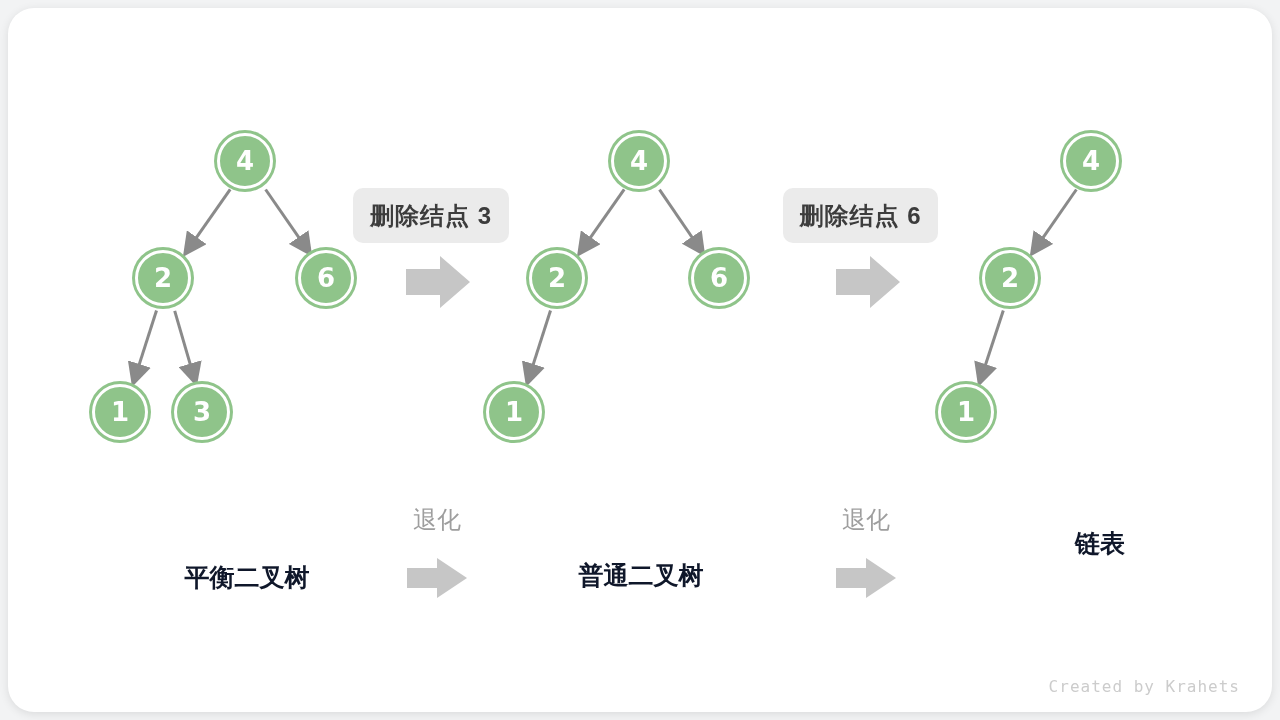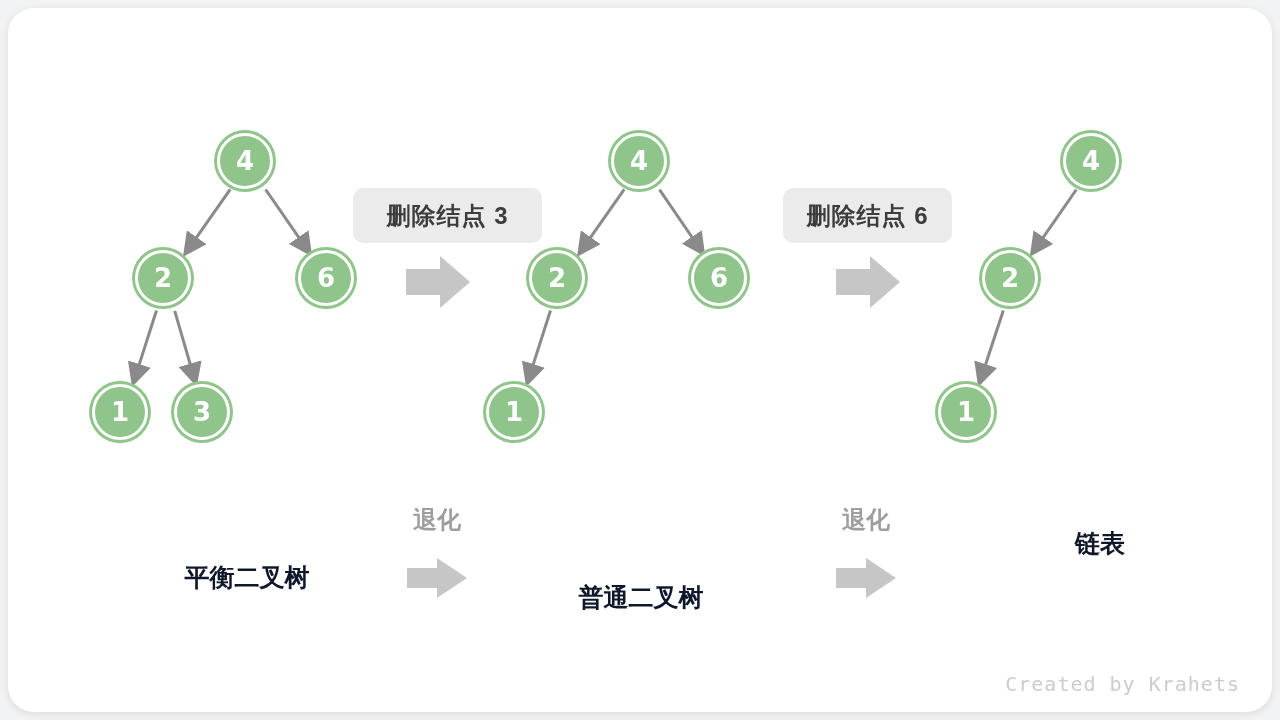--- a/index.html
+++ b/index.html
@@ -27,30 +27,30 @@
   }
   .step-label{
     position:absolute;height:55px;box-sizing:border-box;
     background:#EBEBEB;border-radius:10px;
     display:flex;align-items:center;justify-content:center;
     font-size:24px;font-weight:bold;color:#3C3C3C;
     letter-spacing:1px;
   }
   .degrade-label{
     position:absolute;transform:translateX(-50%);
-    font-size:24px;font-weight:bold;color:#9E9E9E;white-space:nowrap;
+    font-size:24px;font-weight:normal;color:#9E9E9E;white-space:nowrap;
   }
   .caption{
     position:absolute;transform:translate(-50%,-50%);
     font-size:25px;font-weight:bold;color:#0f172a;white-space:nowrap;
   }
   .credit{
     position:absolute;right:40px;bottom:24px;
     font-family:"DejaVu Sans Mono","Liberation Mono",monospace;
-    font-size:20px;color:#CCCCCC;letter-spacing:1px;
+    font-size:16px;color:#CCCCCC;letter-spacing:1px;
   }
 </style>
 </head>
 <body>
 
 <div class="card"></div>
 
 <svg class="layer" viewBox="0 0 1280 720" xmlns="http://www.w3.org/2000/svg">
   <defs>
     <marker id="ah" markerWidth="8" markerHeight="8" refX="6.5" refY="4" orient="auto" markerUnits="strokeWidth">
@@ -111,23 +111,23 @@
 <div class="node" style="left:1063px;top:133px">
     <span>4</span>
   </div>
 <div class="node" style="left:982px;top:250px">
     <span>2</span>
   </div>
 <div class="node" style="left:938px;top:384px">
     <span>1</span>
   </div>
 
-<div class="step-label" style="left:353px;top:188px;width:189px">删除结点 3</div>
-<div class="step-label" style="left:783px;top:188px;width:169px">删除结点 6</div>
+<div class="step-label" style="left:353px;top:188px;width:156px">删除结点 3</div>
+<div class="step-label" style="left:783px;top:188px;width:155px">删除结点 6</div>
 
 <div class="degrade-label" style="left:437px;top:504px">退化</div>
 <div class="degrade-label" style="left:866px;top:504px">退化</div>
 
 <div class="caption" style="left:247px;top:577px">平衡二叉树</div>
-<div class="caption" style="left:641px;top:597px">普通二叉树</div>
+<div class="caption" style="left:641px;top:575px">普通二叉树</div>
 <div class="caption" style="left:1100px;top:543px">链表</div>
 
 <div class="credit">Created by Krahets</div>
 
 </body></html>

